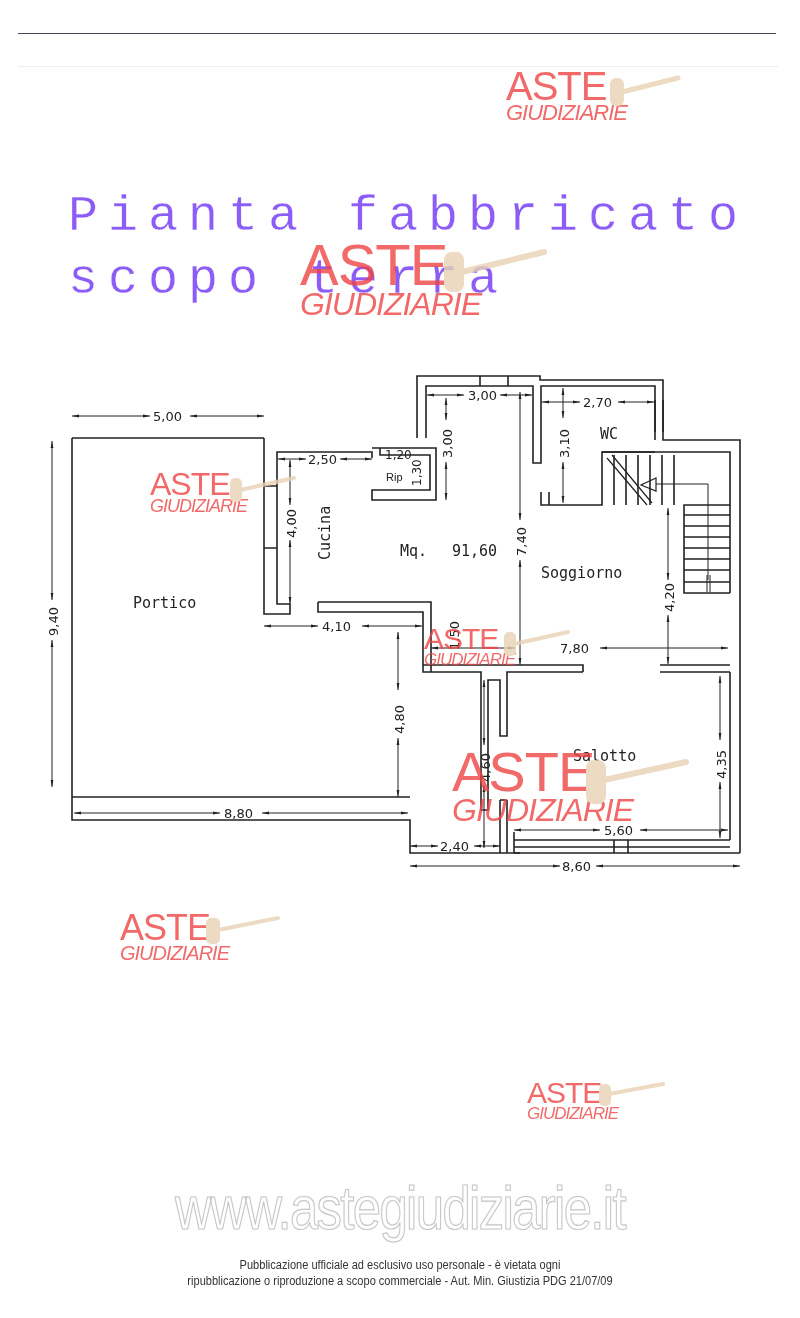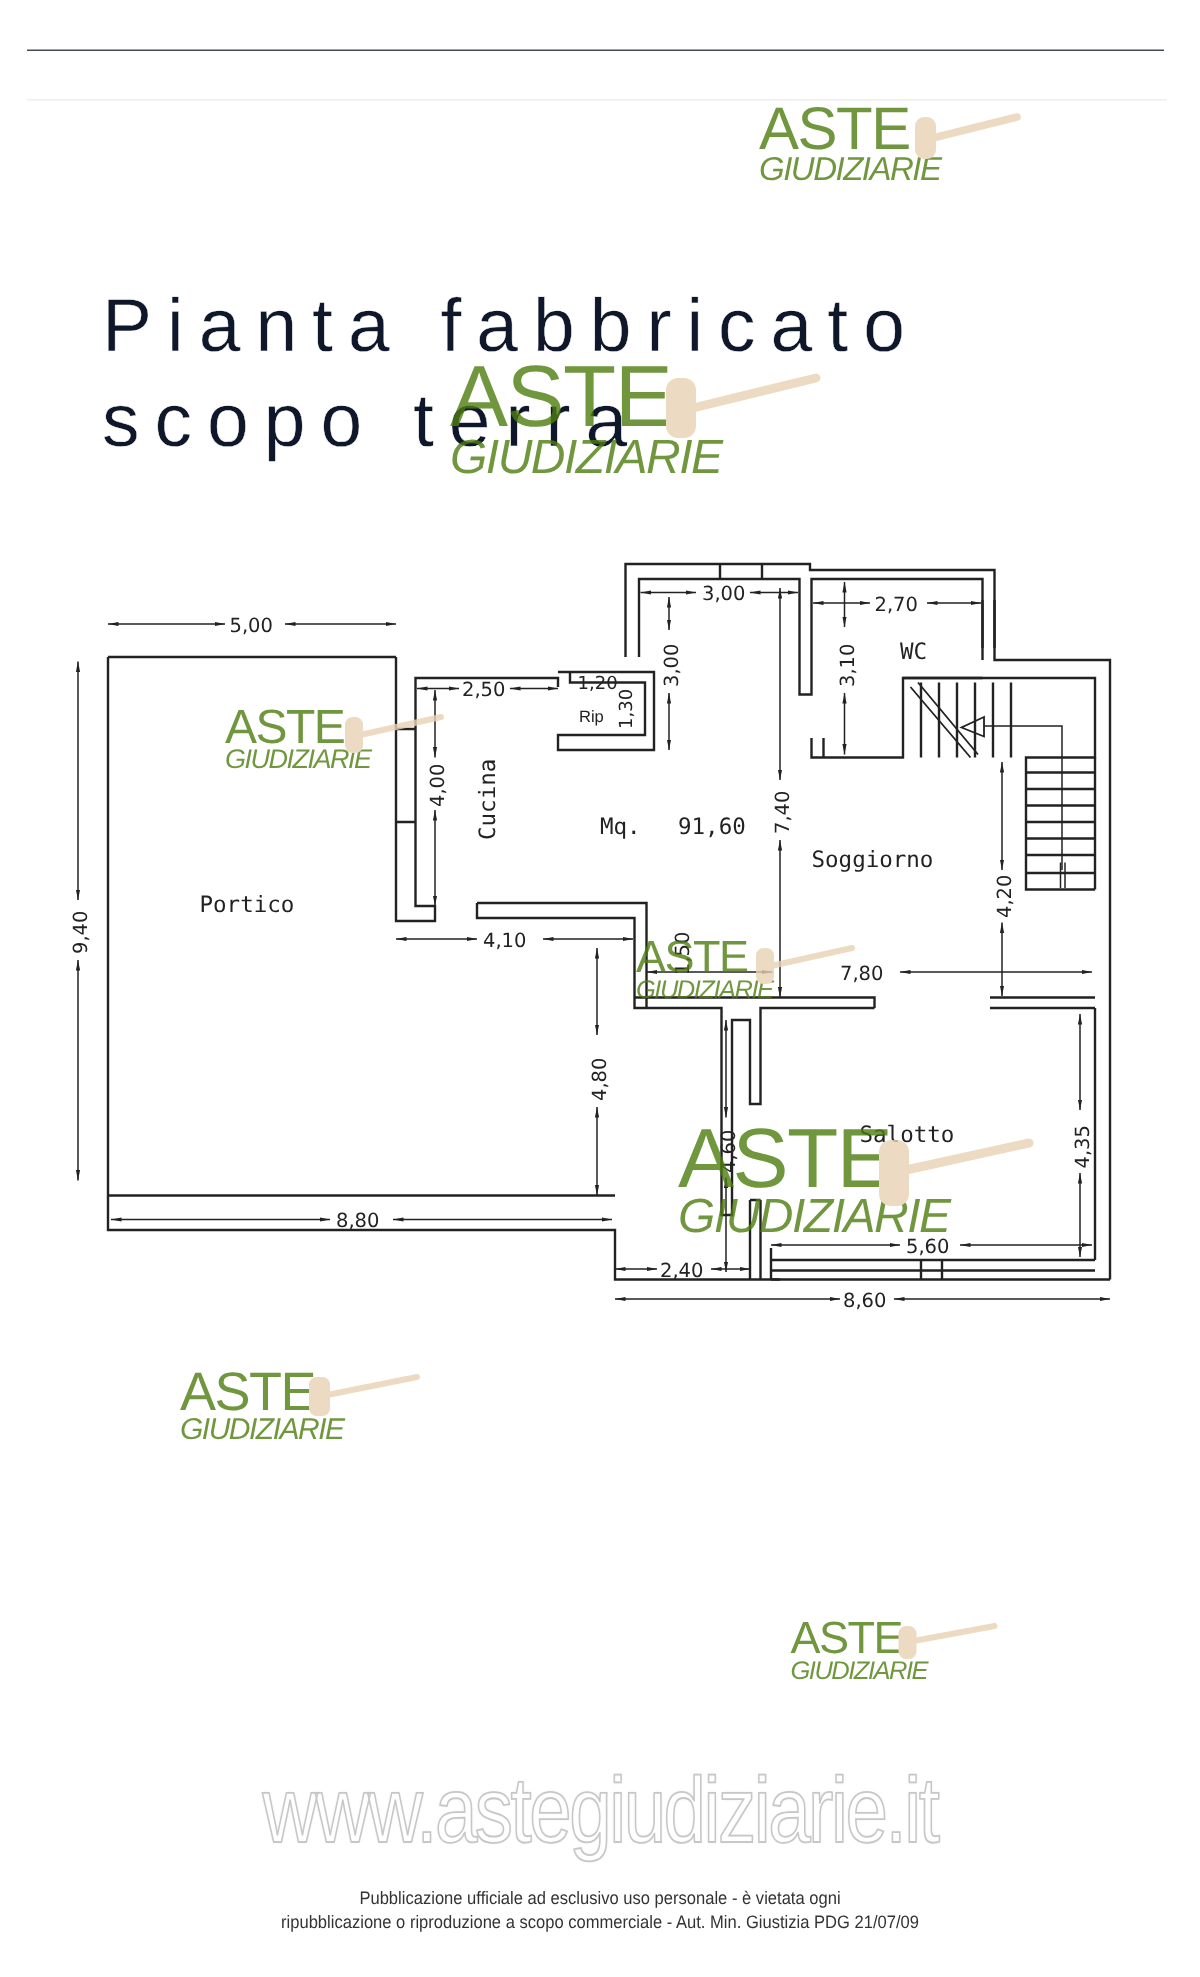--- a/index.html
+++ b/index.html
@@ -1,23 +1,23 @@
 <!DOCTYPE html>
 <html><head>
 <meta charset="utf-8">
 <style>
   html, body { margin:0; padding:0; background:#ffffff; }
   body { width:800px; height:1318px; position:relative; overflow:hidden; font-family:"DejaVu Sans", sans-serif; }
   .top-rule { position:absolute; left:18px; top:33px; width:758px; height:1px; background:#444a55; }
   .top-rule2 { position:absolute; left:18px; top:66px; width:760px; height:1px; background:#eeeeee; }
-  .title { position:absolute; left:68px; font-family:Liberation Sans, sans-serif; font-weight:100; color:#0f172a; letter-spacing:10px; font-size:50px; line-height:50px; -webkit-text-stroke:0.3px #fff; }
+  .title { position:absolute; left:68px; font-family:Liberation Mono, monospace; font-weight:100; color:#8b5cf6; letter-spacing:10px; font-size:50px; line-height:50px; -webkit-text-stroke:0.3px #fff; }
   .title1 { top:192px; }
   .title2 { top:255px; }
   svg.plan { position:absolute; left:0; top:0; }
-  .wm { position:absolute; font-family:"Liberation Sans", sans-serif; color:#4d7c0f; opacity:0.8; line-height:1; pointer-events:none; }
+  .wm { position:absolute; font-family:"Liberation Sans", sans-serif; color:#ef4444; opacity:0.8; line-height:1; pointer-events:none; }
   .wm .aste { display:block; letter-spacing:-1px; }
   .wm .giu { display:block; letter-spacing:-1px;font-style:italic; }
   .wm .gavel { position:absolute; }
   .site { position:absolute; left:0; width:800px; top:1172px; text-align:center; font-family:"Liberation Sans", sans-serif; font-size:62px; color:#ffffff; letter-spacing:-2px; transform:scaleX(0.82); transform-origin:center; -webkit-text-stroke:1.2px #c7c7c7; text-shadow:0 0 2px #dddddd; }
   .disclaimer { position:absolute; left:0; width:800px; text-align:center; font-family:"Liberation Sans", sans-serif; font-size:12px; color:#333; transform:scaleX(0.92); }
   .d1 { top:1258px; }
   .d2 { top:1274px; }
 </style>
 </head>
 <body>

